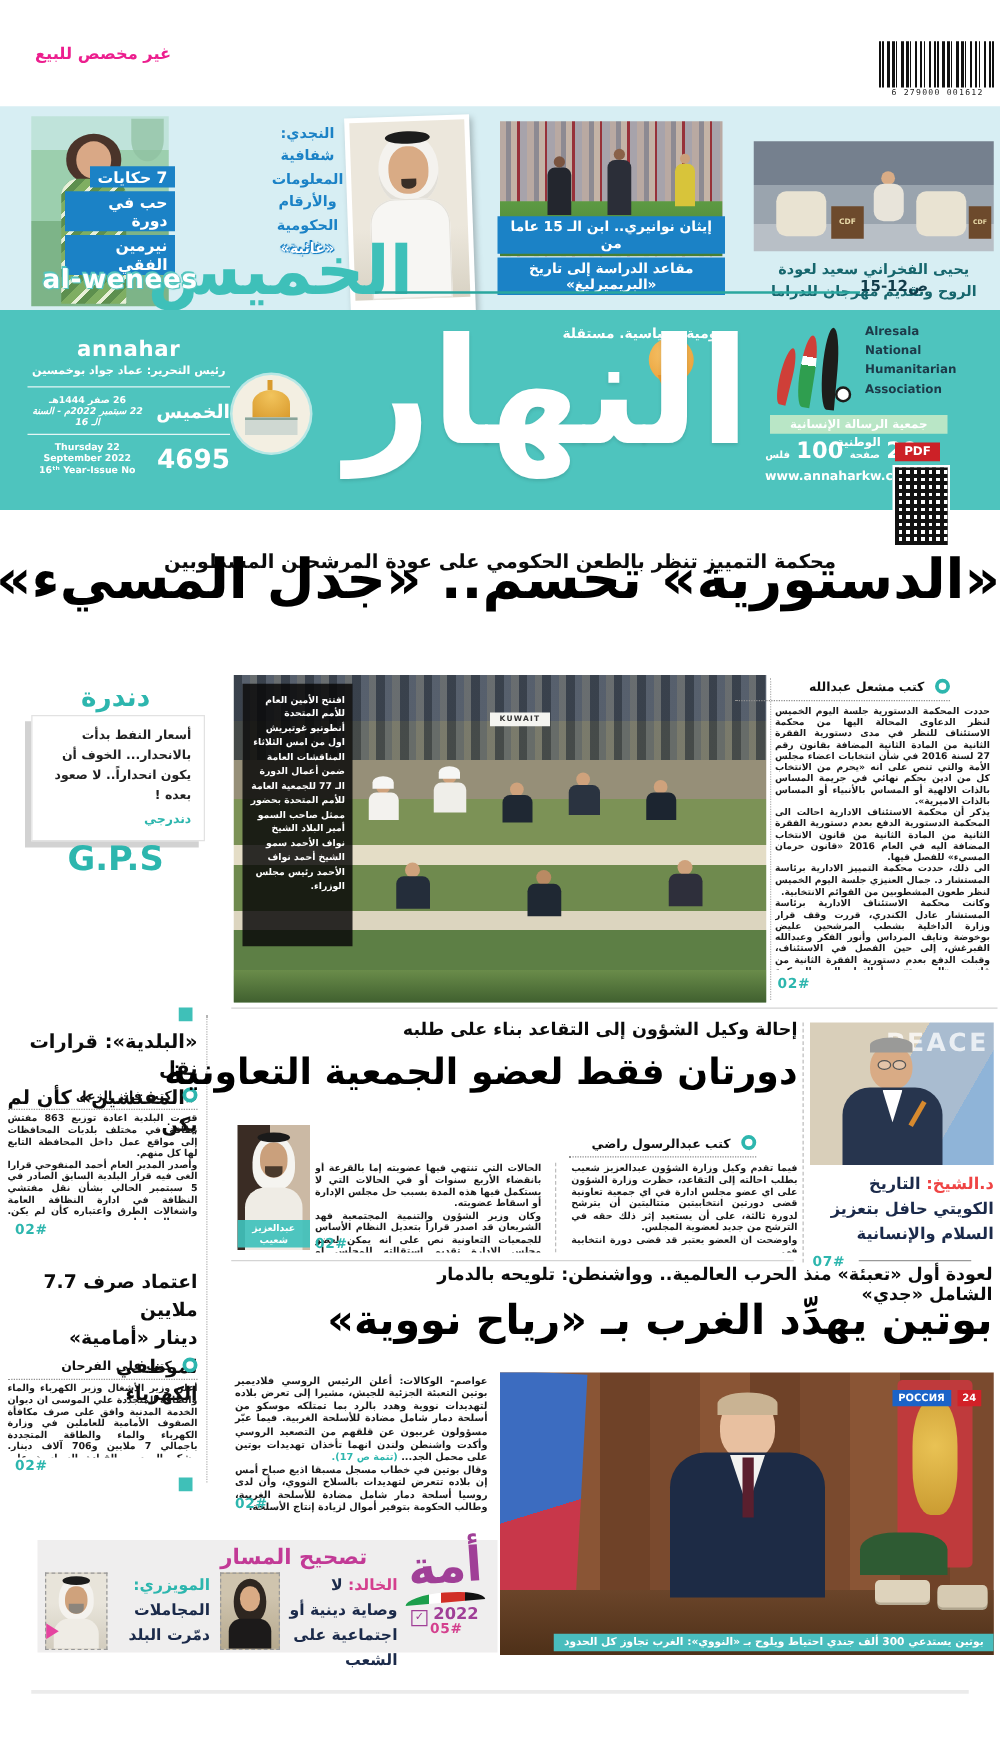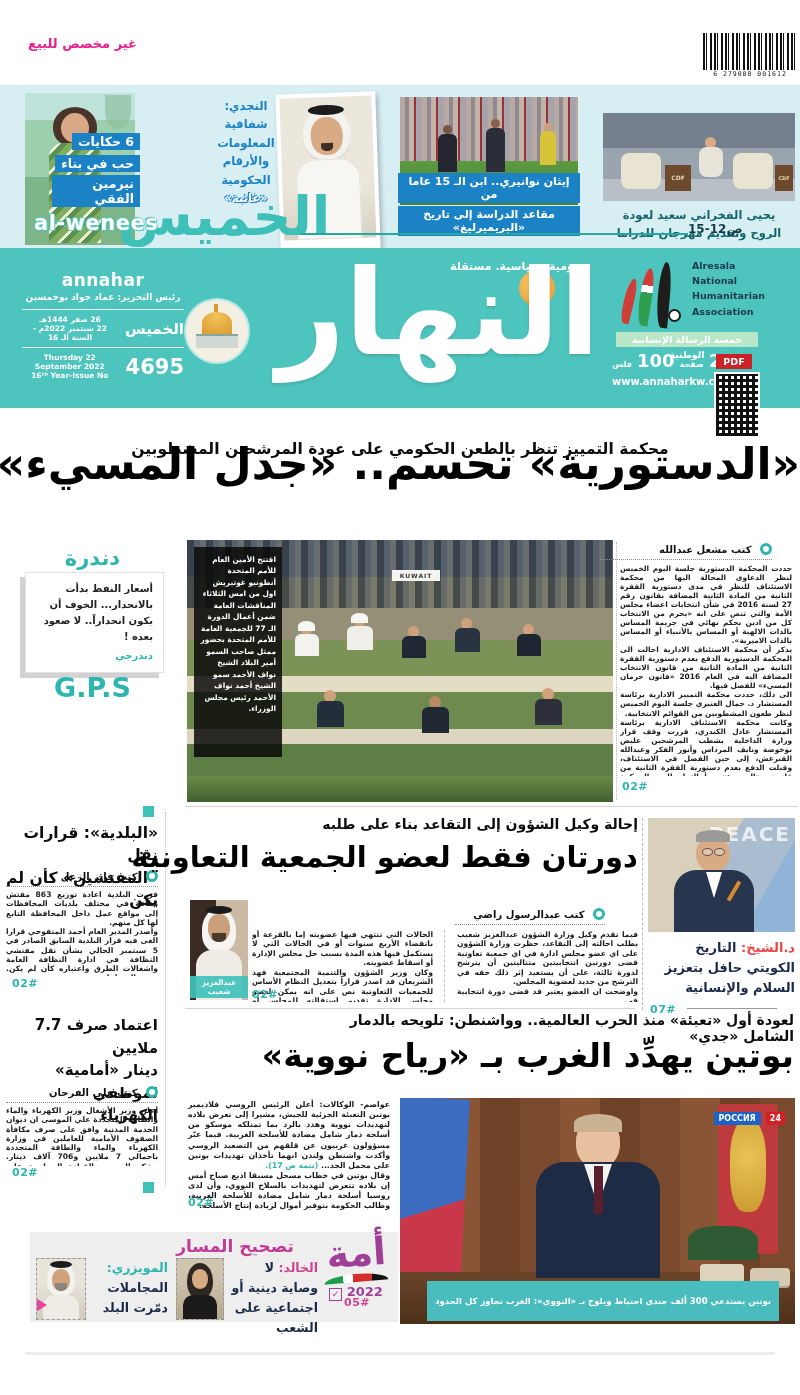--- a/index.html
+++ b/index.html
@@ -52,22 +52,22 @@
   <div class="abs" style="left:0;top:85px;width:800px;height:163px;background:#d7eef3;">
 
     <div class="photo" style="left:25px;top:8px;width:110px;height:152px;background:linear-gradient(180deg,#bfe3da 0 18%,#9ccfae 18% 55%,#7db488 55% 100%);">
       <div class="abs" style="left:28px;top:14px;width:44px;height:40px;border-radius:50% 50% 46% 46%;background:#4a342a;"></div>
       <div class="abs" style="left:36px;top:20px;width:28px;height:30px;border-radius:50%;background:#d9a886;"></div>
       <div class="abs" style="left:24px;top:50px;width:52px;height:100px;border-radius:14px 14px 0 0;background:repeating-linear-gradient(135deg,#7fae62 0 6px,#e8f0d8 6px 9px,#5d8f4e 9px 14px);"></div>
       <div class="abs" style="right:4px;top:2px;width:26px;height:34px;border-radius:0 0 50% 50%;background:#8fbf9f;opacity:.7;"></div>
     </div>
 
     <div class="abs rtl r" style="left:52px;top:46px;width:88px;">
-      <span class="chip" style="display:inline-block;font-size:12.5px;padding:1px 6px;margin-bottom:3px;">6 حكايات</span><br>
-      <span class="chip" style="display:inline-block;font-size:12.5px;padding:1px 6px;margin-bottom:3px;">حب في بناء</span><br>
+      <span class="chip" style="display:inline-block;font-size:12.5px;padding:1px 6px;margin-bottom:3px;">7 حكايات</span><br>
+      <span class="chip" style="display:inline-block;font-size:12.5px;padding:1px 6px;margin-bottom:3px;">حب في دورة</span><br>
       <span class="chip" style="display:inline-block;font-size:12.5px;padding:1px 6px;">نيرمين الفقي</span>
     </div>
 
     <div class="abs rtl c" style="left:216px;top:12px;width:60px;font-size:11.5px;font-weight:900;color:#1b82c6;line-height:1.6;">
       <div>النجدي:</div>
       <div>شفافية</div>
       <div>المعلومات</div>
       <div>والأرقام</div>
       <div>الحكومية</div>
       <div style="color:#fff;text-shadow:0 0 1px #1b82c6,0 0 2px #1b82c6,1px 1px 0 #1b82c6,-1px -1px 0 #1b82c6;">«غائبة»</div>
@@ -126,21 +126,21 @@
   <div class="abs" style="left:0;top:248px;width:800px;height:160px;background:#4ec4be;overflow:visible;">
 
     <div class="abs c" style="left:22px;top:22px;width:162px;color:#fff;">
       <div class="ltr" style="font-size:17px;font-weight:900;letter-spacing:.5px;">annahar</div>
       <div class="rtl" style="font-size:9px;font-weight:700;margin-top:2px;">رئيس التحرير: عماد جواد بوخمسين</div>
       <div style="border-top:1px solid rgba(255,255,255,.85);margin:7px 0 5px;"></div>
       <div class="rtl" style="display:flex;gap:7px;align-items:center;justify-content:center;">
         <div style="font-size:15px;font-weight:900;">الخميس</div>
         <div>
           <div style="font-size:7.5px;font-weight:700;">26 صفر 1444هـ</div>
-          <div style="font-size:7.5px;font-weight:700;">22 سبتمبر 2022م - السنة الـ 16</div>
+          <div style="font-size:7.5px;font-weight:700;font-style:italic;">22 سبتمبر 2022م - السنة الـ 16</div>
         </div>
       </div>
       <div style="border-top:1px solid rgba(255,255,255,.85);margin:5px 0;"></div>
       <div class="ltr" style="display:flex;gap:8px;align-items:center;justify-content:center;">
         <div>
           <div style="font-size:7.5px;font-weight:800;">Thursday 22 September 2022</div>
           <div style="font-size:7.5px;font-weight:700;">16ᵗʰ Year-Issue No</div>
         </div>
         <div style="font-size:21px;font-weight:900;">4695</div>
       </div>
@@ -237,21 +237,21 @@
       <span class="head" style="left:7px;top:0;width:12px;height:12px;"></span>
       <span class="torso" style="left:0;top:11px;width:27px;height:26px;background:#2e2f3b;"></span>
     </div>
     <div class="abs" style="left:0;bottom:0;width:426px;height:26px;background:linear-gradient(180deg,#6a8c4a,#40602f);"></div>
 
     <div class="abs rtl r" style="left:7px;top:7px;width:76px;height:196px;background:rgba(8,8,8,.84);color:#fff;font-size:7.4px;font-weight:600;line-height:1.55;padding:7px 6px;">افتتح الأمين العام للأمم المتحدة أنطونيو غوتيريش اول من امس الثلاثاء المناقشات العامة ضمن أعمال الدورة الـ 77 للجمعية العامة للأمم المتحدة بحضور ممثل صاحب السمو أمير البلاد الشيخ نواف الأحمد سمو الشيخ أحمد نواف الأحمد رئيس مجلس الوزراء.</div>
   </div>
 
   <div class="vdots" style="left:616px;top:542px;height:258px;"></div>
 
-  <div class="abs byline" style="left:600px;top:543px;width:172px;">
+  <div class="abs byline" style="left:588px;top:543px;width:172px;">
     <span class="bdot"></span>
     <span>كتب مشعل عبدالله</span>
   </div>
   <div class="abs small-body preline" style="left:620px;top:564px;width:172px;height:212px;overflow:hidden;line-height:1.22;font-size:7.4px;">حددت المحكمة الدستورية جلسة اليوم الخميس لنظر الدعاوى المحالة اليها من محكمة الاستئناف للنظر في مدى دستورية الفقرة الثانية من المادة الثانية المضافة بقانون رقم 27 لسنة 2016 في شأن انتخابات اعضاء مجلس الأمة والتي تنص على انه «يحرم من الانتخاب كل من ادين بحكم نهائي في جريمة المساس بالذات الالهية أو المساس بالأنبياء أو المساس بالذات الاميرية».
 يذكر أن محكمة الاستئناف الادارية احالت الى المحكمة الدستورية الدفع بعدم دستورية الفقرة الثانية من المادة الثانية من قانون الانتخاب المضافة اليه في العام 2016 «قانون حرمان المسيء» للفصل فيها.
 الى ذلك، حددت محكمة التمييز الادارية برئاسة المستشار د. جمال العنيزي جلسة اليوم الخميس لنظر طعون المشطوبين من القوائم الانتخابية.
 وكانت محكمة الاستئناف الادارية برئاسة المستشار عادل الكندري، قررت وقف قرار وزارة الداخلية بشطب المرشحين عليض بوخوضة ونايف المرداس وأنور الفكر وعبدالله القبرغش، إلى حين الفصل في الاستئناف، وقبلت الدفع بعدم دستورية الفقرة الثانية من قانون «المسيء» وأحالتها إلى المحكمة الدستورية للفصل فيها.</div>
   <div class="abs pageref" style="left:622px;top:780px;">02#</div>
 
   <div class="hline" style="left:185px;top:806px;width:613px;"></div>
@@ -355,21 +355,21 @@
     </div>
 
     <div class="abs" style="left:300px;top:166px;width:44px;height:18px;border-radius:4px;background:#ded3bc;box-shadow:0 2px 0 #b8ad96;"></div>
     <div class="abs" style="left:350px;top:170px;width:40px;height:18px;border-radius:4px;background:#d6cab2;box-shadow:0 2px 0 #b0a58e;"></div>
 
     <div class="abs ltr" style="right:10px;top:8px;">
       <span style="background:#1b63c8;color:#fff;font-size:8px;font-weight:900;padding:2px 5px;">РОССИЯ</span>
       <span style="background:#d22027;color:#fff;font-size:8px;font-weight:900;padding:2px 4px;">24</span>
     </div>
 
-    <div class="abs rtl" style="right:16px;bottom:3px;background:#49bdbd;color:#fff;font-size:8.5px;font-weight:900;padding:15px 8px;">بوتين يستدعي 300 ألف جندي احتياط ويلوح بـ «النووي»: الغرب تجاوز كل الحدود</div>
+    <div class="abs rtl" style="right:0;bottom:3px;background:#49bdbd;color:#fff;font-size:8.5px;font-weight:900;padding:2px 8px;">بوتين يستدعي 300 ألف جندي احتياط ويلوح بـ «النووي»: الغرب تجاوز كل الحدود</div>
   </div>
 
   <div class="abs" style="left:30px;top:1232px;width:368px;height:90px;background:#efeeee;"></div>
   <div class="abs rtl c" style="left:160px;top:1236px;width:150px;font-size:17px;font-weight:900;color:#c23a96;">تصحيح المسار</div>
 
   <div class="abs" style="left:316px;top:1234px;width:80px;height:84px;">
     <div class="rtl c" style="font-size:38px;font-weight:900;color:#a03f97;line-height:1;transform:rotate(-4deg);">أمة</div>
     <div style="width:64px;height:8px;margin:2px auto 2px;border-radius:50%/100% 100% 0 0;background:linear-gradient(90deg,#1b9e4b 0 30%,#ffffff 30% 45%,#d12f27 45% 75%,#111 75% 100%);transform:rotate(-5deg);"></div>
     <div class="c ltr" style="font-size:13px;font-weight:900;color:#a03f97;">
       <span style="display:inline-block;width:11px;height:11px;border:1.5px solid #a03f97;font-size:9px;line-height:11px;vertical-align:-1px;">✓</span>

